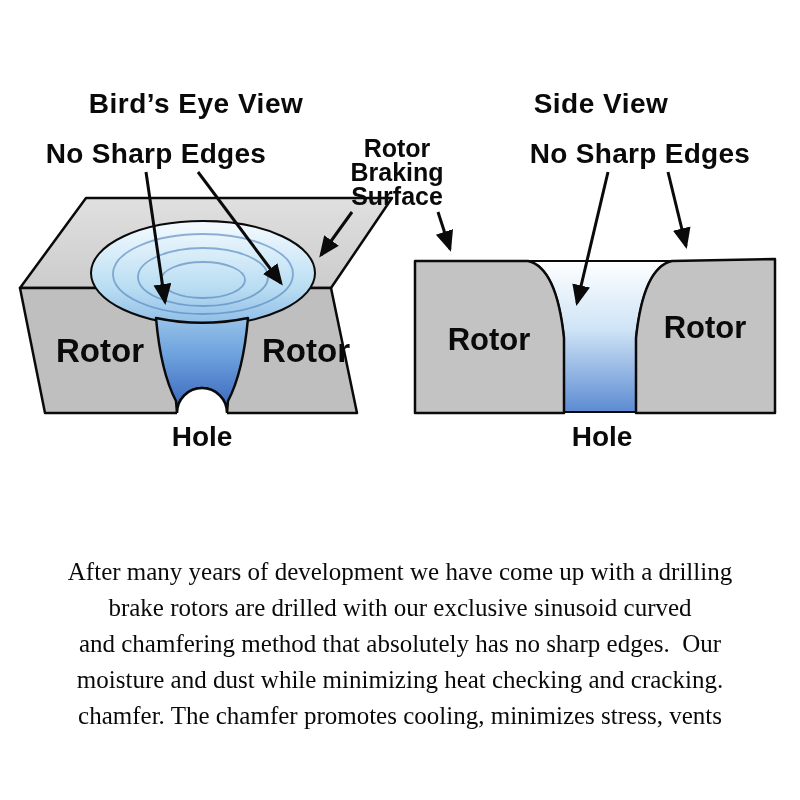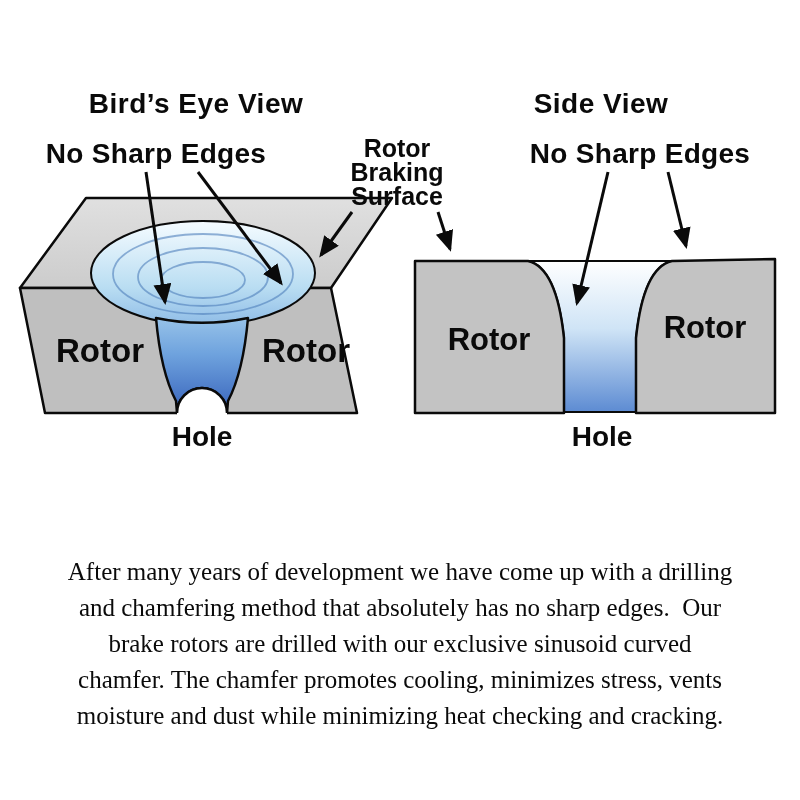--- a/index.html
+++ b/index.html
@@ -108,19 +108,19 @@
       <line class="arrow" x1="352" y1="212" x2="321" y2="255" marker-end="url(#ah)"></line>
       <line class="arrow" x1="438" y1="212" x2="450" y2="249" marker-end="url(#ah)"></line>
       <line class="arrow" x1="608" y1="172" x2="577" y2="303" marker-end="url(#ah)"></line>
       <line class="arrow" x1="668" y1="172" x2="686" y2="246" marker-end="url(#ah)"></line>
     </g>
   </svg>
 
   
   <div class="paragraph">
     <div class="para-line">After many years of development we have come up with a drilling</div>
+    <div class="para-line">brake rotors are drilled with our exclusive sinusoid curved</div>
     <div class="para-line">and chamfering method that absolutely has no sharp edges.  Our</div>
-    <div class="para-line">brake rotors are drilled with our exclusive sinusoid curved</div>
+    <div class="para-line">moisture and dust while minimizing heat checking and cracking.</div>
     <div class="para-line">chamfer. The chamfer promotes cooling, minimizes stress, vents</div>
-    <div class="para-line">moisture and dust while minimizing heat checking and cracking.</div>
   </div>
 
 </div>
 
 </body></html>

